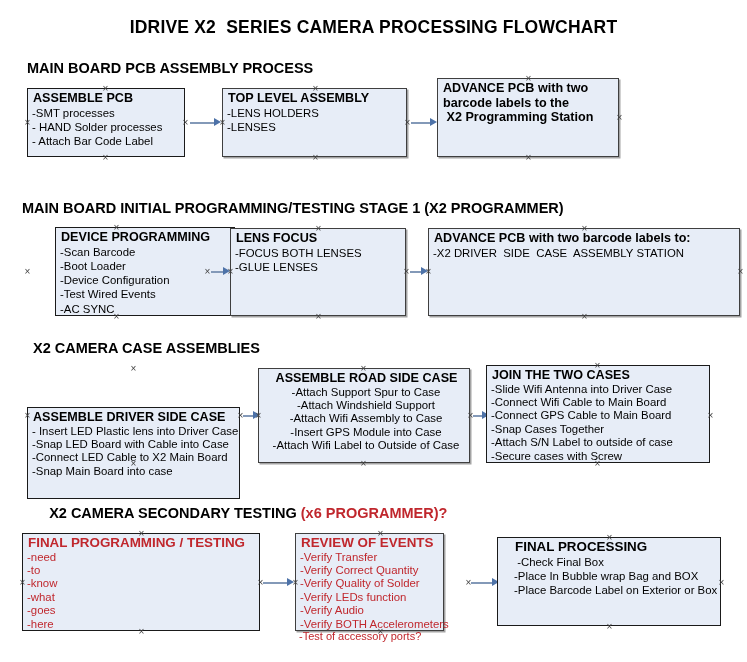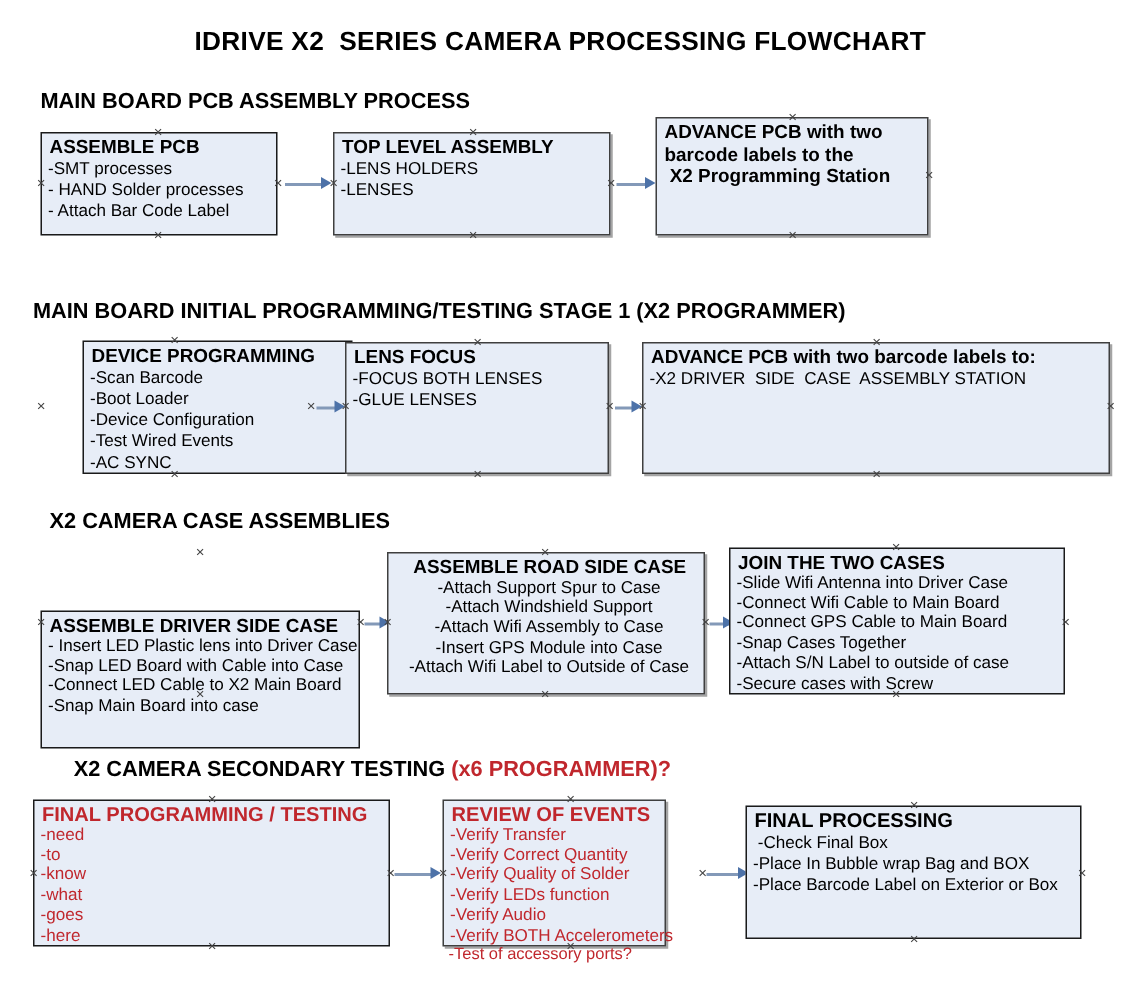--- a/index.html
+++ b/index.html
@@ -260,21 +260,21 @@
   </div>
   <div class="overflow-line" style="left:299px;top:630px;">-Test of accessory ports?</div>
   <div class="hx" style="left:376px;top:529px;"></div>
   <div class="hx" style="left:376px;top:627px;"></div>
   <div class="hx" style="left:291px;top:578px;"></div>
   <div class="hx" style="left:464px;top:578px;"></div>
 
   <div class="conn" style="left:471px;top:582px;width:24px;"></div>
   <div class="arrow" style="left:492px;top:578px;"></div>
 
-  <div class="box" style="left:497px;top:537px;width:224px;height:89px;">
+  <div class="box" style="left:497px;top:537px;width:224px;height:89px;padding-left:12px;">
     <span class="bt" style="font-size:13.4px;">FINAL PROCESSING</span>
     <span class="bl"> -Check Final Box</span>
     <span class="bl">-Place In Bubble wrap Bag and BOX</span>
     <span class="bl">-Place Barcode Label on Exterior or Box</span>
   </div>
   <div class="hx" style="left:605px;top:533px;"></div>
   <div class="hx" style="left:605px;top:622px;"></div>
   <div class="hx" style="left:717px;top:578px;"></div>
 
 </div>

